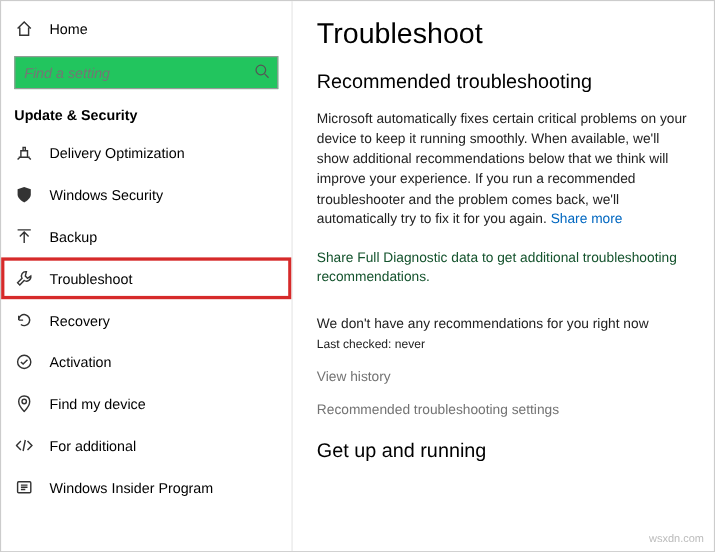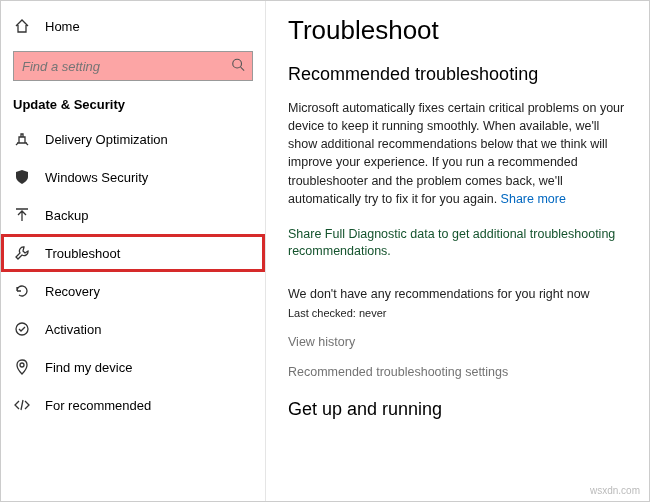--- a/index.html
+++ b/index.html
@@ -64,21 +64,21 @@
   .search-wrap {
     margin: 6px 12px 10px 12px;
     position: relative;
   }
   .search-wrap input {
     width: 100%;
     height: 30px;
     padding: 4px 30px 4px 8px;
     font-size: 13px;
     border: 1px solid #999;
-    background: #fca5a5;
+    background: #22c55e;
     font-style: italic;
     color: #555;
   }
   .search-wrap .sicon {
     position:absolute; right:8px; top:50%; transform:translateY(-50%);
     color:#555;
   }
   .section-header {
     font-weight: 600;
     font-size: 13px;
@@ -217,23 +217,32 @@
         </span>
         <span class="label">Find my device</span>
       </div>
 
       <div class="nav-item">
         <span class="icon">
           <svg width="16" height="16" viewBox="0 0 16 16">
               <path d="M5 4 L1 8 L5 12 M11 4 L15 8 L11 12 M9 3 L7 13"></path>
             </svg>
         </span>
-        <span class="label">For recommended</span>
-      </div>
-
+        <span class="label">For additional</span>
+      </div>
+
+      <div class="nav-item">
+        <span class="icon">
+          <svg width="16" height="16" viewBox="0 0 16 16">
+              <rect x="2" y="3" width="12" height="10" rx="1"></rect>
+              <path d="M5 6 H11 M5 8 H11 M5 10 H9"></path>
+            </svg>
+        </span>
+        <span class="label">Windows Insider Program</span>
+      </div>
 
     </div>
 
     <div class="main">
       <h1>Troubleshoot</h1>
 
 
       <h2>Recommended troubleshooting</h2>
 
       <p class="body">

